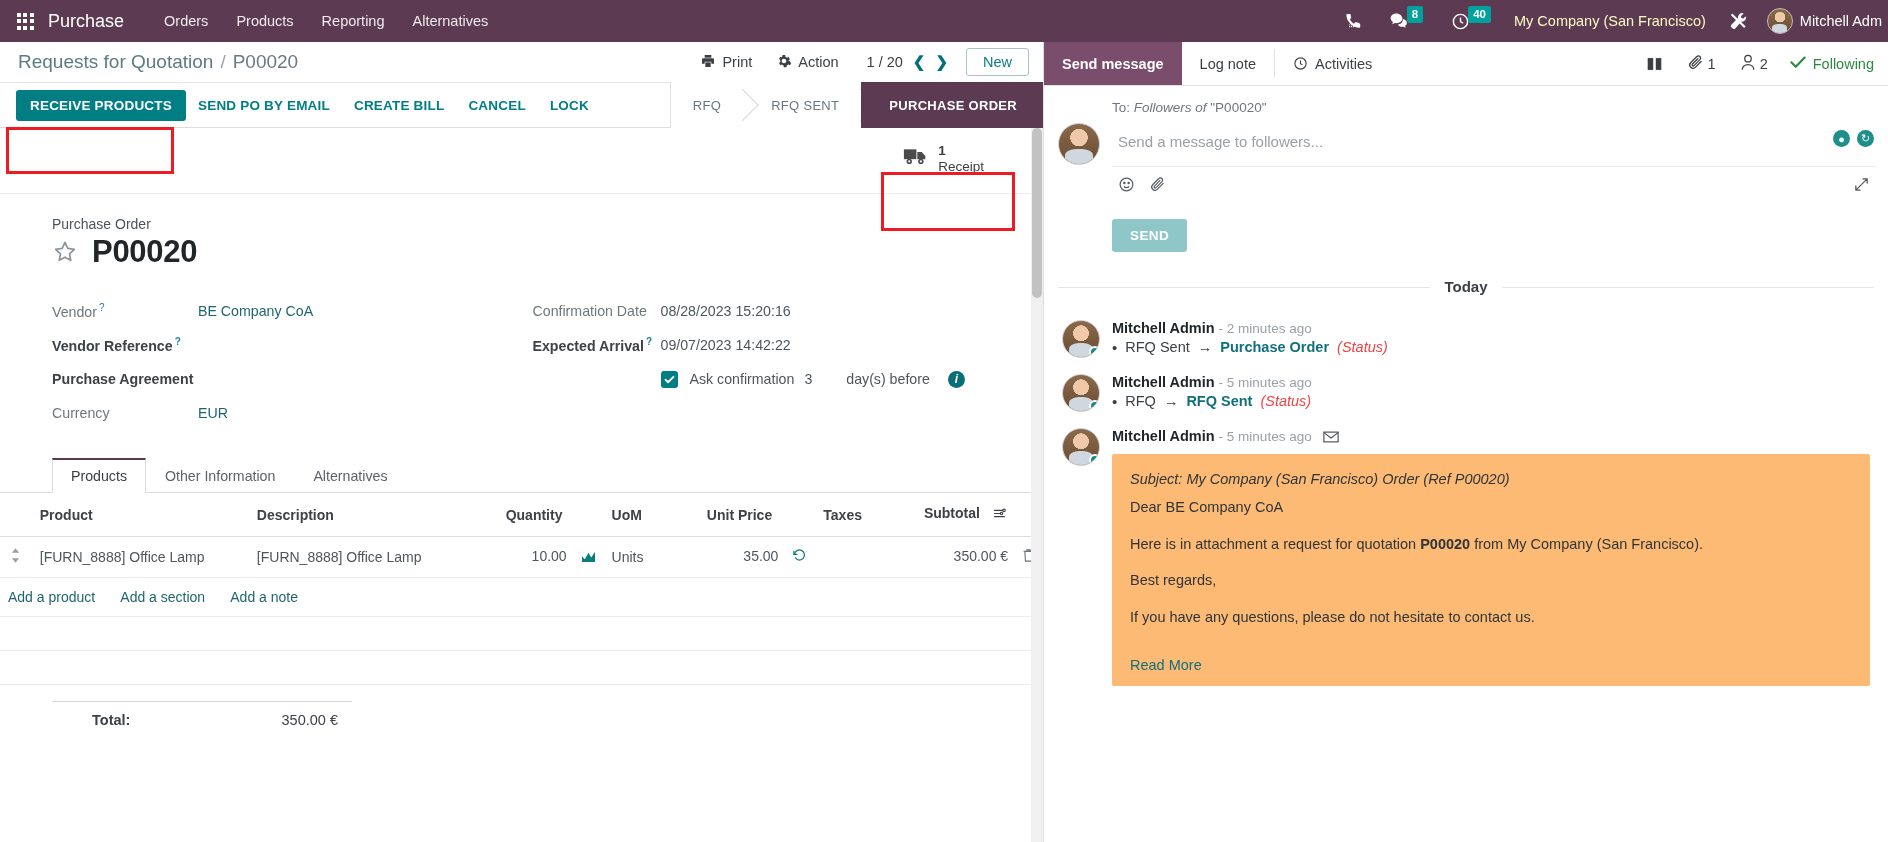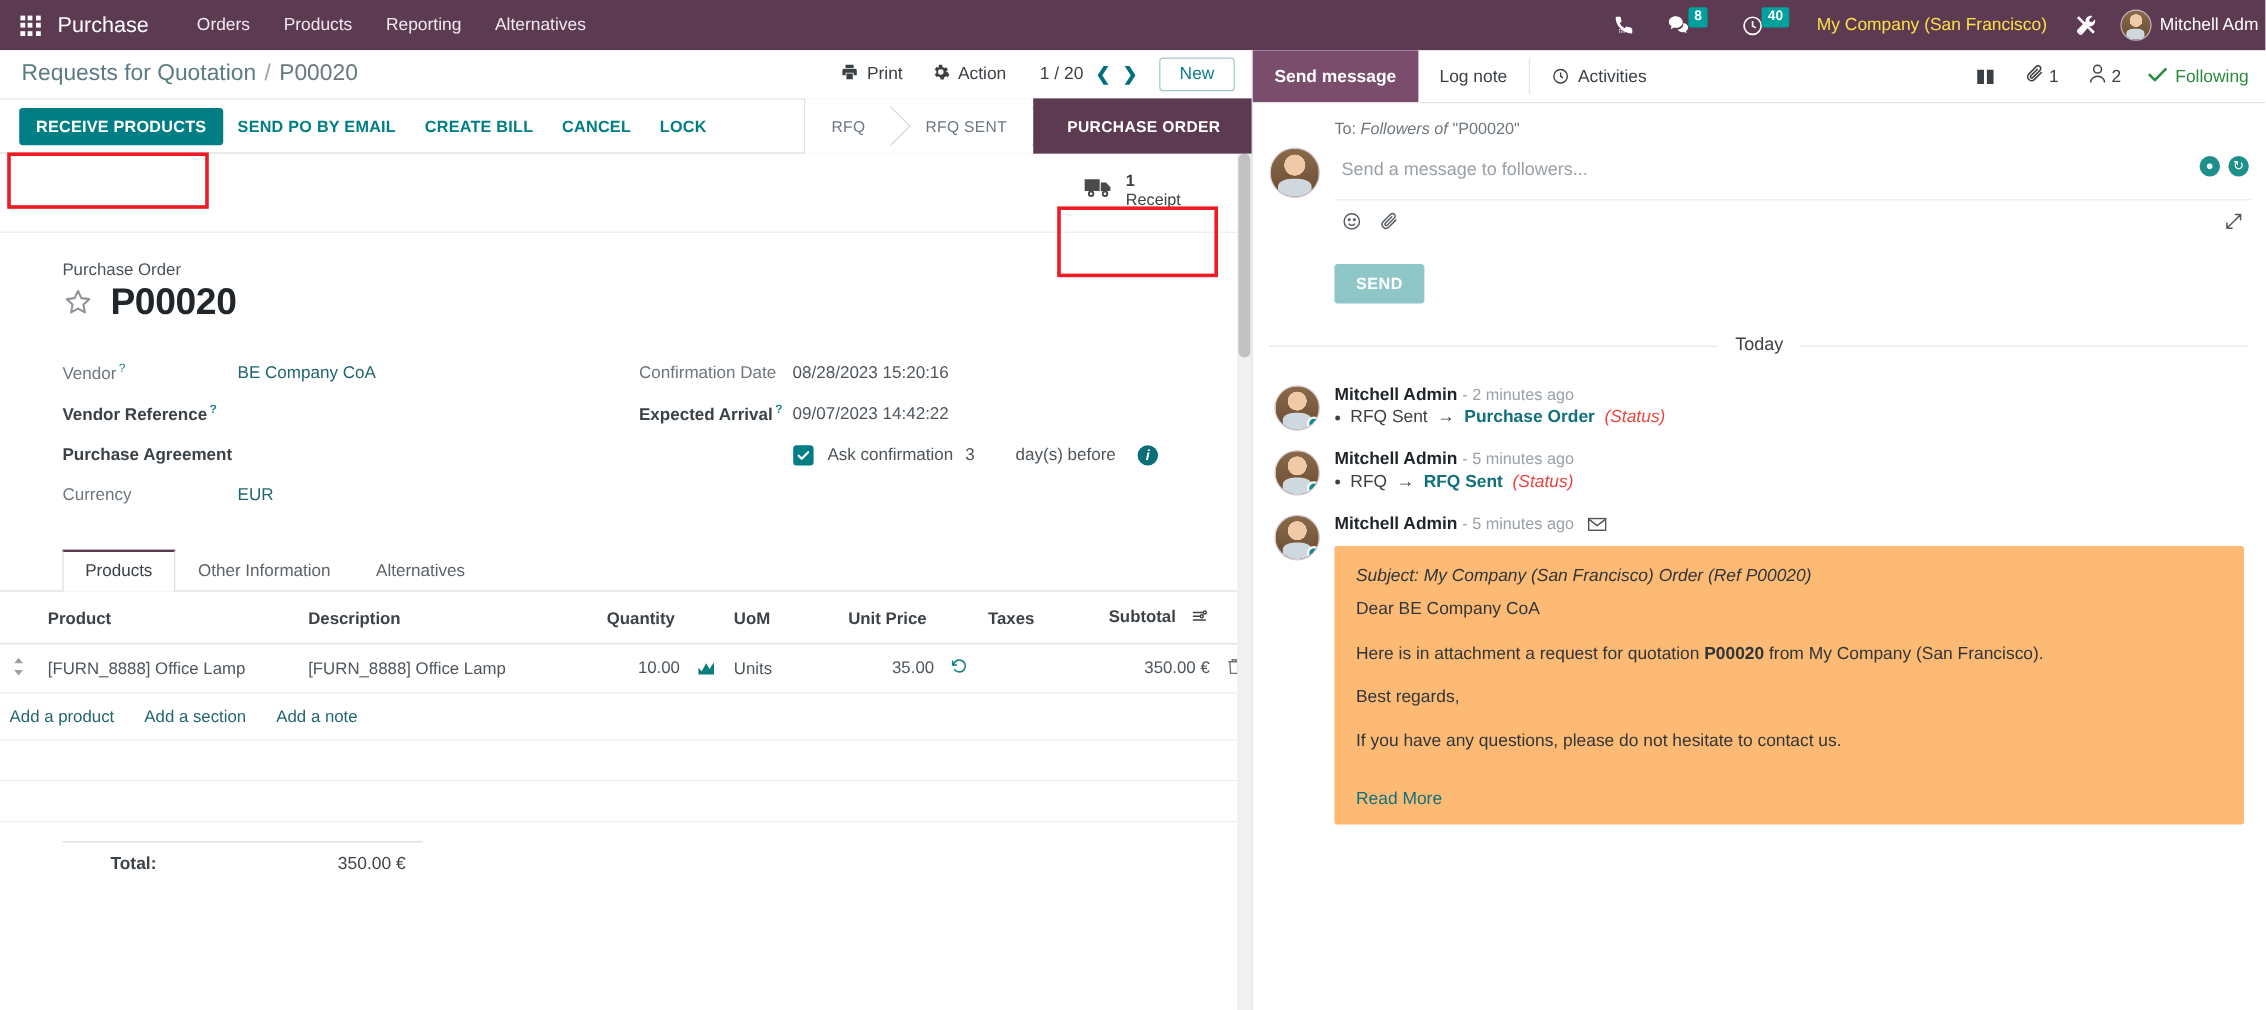--- a/index.html
+++ b/index.html
@@ -24,21 +24,21 @@
   .grid-dots i { width: 4px; height: 4px; background: #fff; display: block; }
   .brand { font-size: 18px; font-weight: 400; margin-left: 6px; margin-right: 26px; color:#fff; }
   .nav-item { font-size: 14.5px; padding: 0 14px; color: #f0e9ee; white-space: nowrap; cursor: pointer; }
   .nav-right { position: absolute; right: 0; top: 0; height: 42px; display: flex; align-items: center; padding-right: 6px; }
   .nav-ico { position: relative; margin: 0 13px; display: flex; align-items: center; cursor: pointer; }
   .badge {
     background: #00a09d; color: #fff; font-size: 11.5px; line-height: 14px;
     padding: 1px 5px 2px; border-radius: 2px; position: relative; top: -7px; left: -2px;
     font-weight: 600;
   }
-  .company-name { font-size: 14.5px; margin: 0 16px 0 8px; color: #fde047; white-space: nowrap; }
+  .company-name { font-size: 14.5px; margin: 0 16px 0 8px; color: #fef9c3; white-space: nowrap; }
   .avatar-top {
     width: 26px; height: 26px; border-radius: 50%; margin: 0 7px 0 12px;
     background: radial-gradient(circle at 50% 34%, #f0c9a8 0 26%, transparent 27%),
                 linear-gradient(#8a6a4a, #6a4c33);
     border: 1px solid #c8b8c2; overflow:hidden; position: relative;
   }
   .avatar-top::after{
     content:""; position:absolute; left:18%; bottom:0; width:64%; height:36%;
     background:#cfd8de; border-radius: 40% 40% 0 0;
   }
@@ -217,21 +217,21 @@
   .compose-tools .right { margin-left: auto; color: #55595e; }
   .send-btn {
     background: #8fc7c8; color: #fff; border: none; font-size: 13.5px; font-weight: 700;
     letter-spacing: .4px; padding: 9px 18px; border-radius: 3px; margin: 14px 0 0 68px; cursor: pointer;
   }
   .send-icons { position: absolute; right: 14px; top: 44px; display: flex; gap: 7px; }
   .dot-ic { width: 17px; height: 17px; border-radius: 50%; background: #1f8f8a; color: #fff; font-size: 11px; display: flex; align-items: center; justify-content: center; }
 
   .today-sep { position: relative; text-align: center; margin: 26px 0 18px; }
   .today-sep::before { content: ""; position: absolute; left: 14px; right: 14px; top: 50%; height: 1px; background: #e6e6e6; }
-  .today-sep span { position: relative; background: #fff; padding: 0 14px; font-size: 15px; font-weight: 400; color: #3b4045; }
+  .today-sep span { position: relative; background: #fff; padding: 0 14px; font-size: 15px; font-weight: 700; color: #3b4045; }
 
   .msg { display: flex; padding: 6px 18px 10px 18px; }
   .avatar-sm {
     width: 38px; height: 38px; border-radius: 50%; flex: none; margin-right: 12px; position: relative;
     background: radial-gradient(circle at 50% 34%, #f0c9a8 0 26%, transparent 27%),
                 linear-gradient(#8a6a4a, #6a4c33);
     overflow: hidden; border: 1px solid #d5cbd1;
   }
   .avatar-sm::after{ content:""; position:absolute; left:16%; bottom:0; width:68%; height:38%; background:#cfd8de; border-radius: 42% 42% 0 0;}
   .online { position: absolute; right: -2px; bottom: -1px; width: 12px; height: 12px; border-radius: 50%; background: #0f8c8c; border: 2px solid #fff; z-index: 4;}

